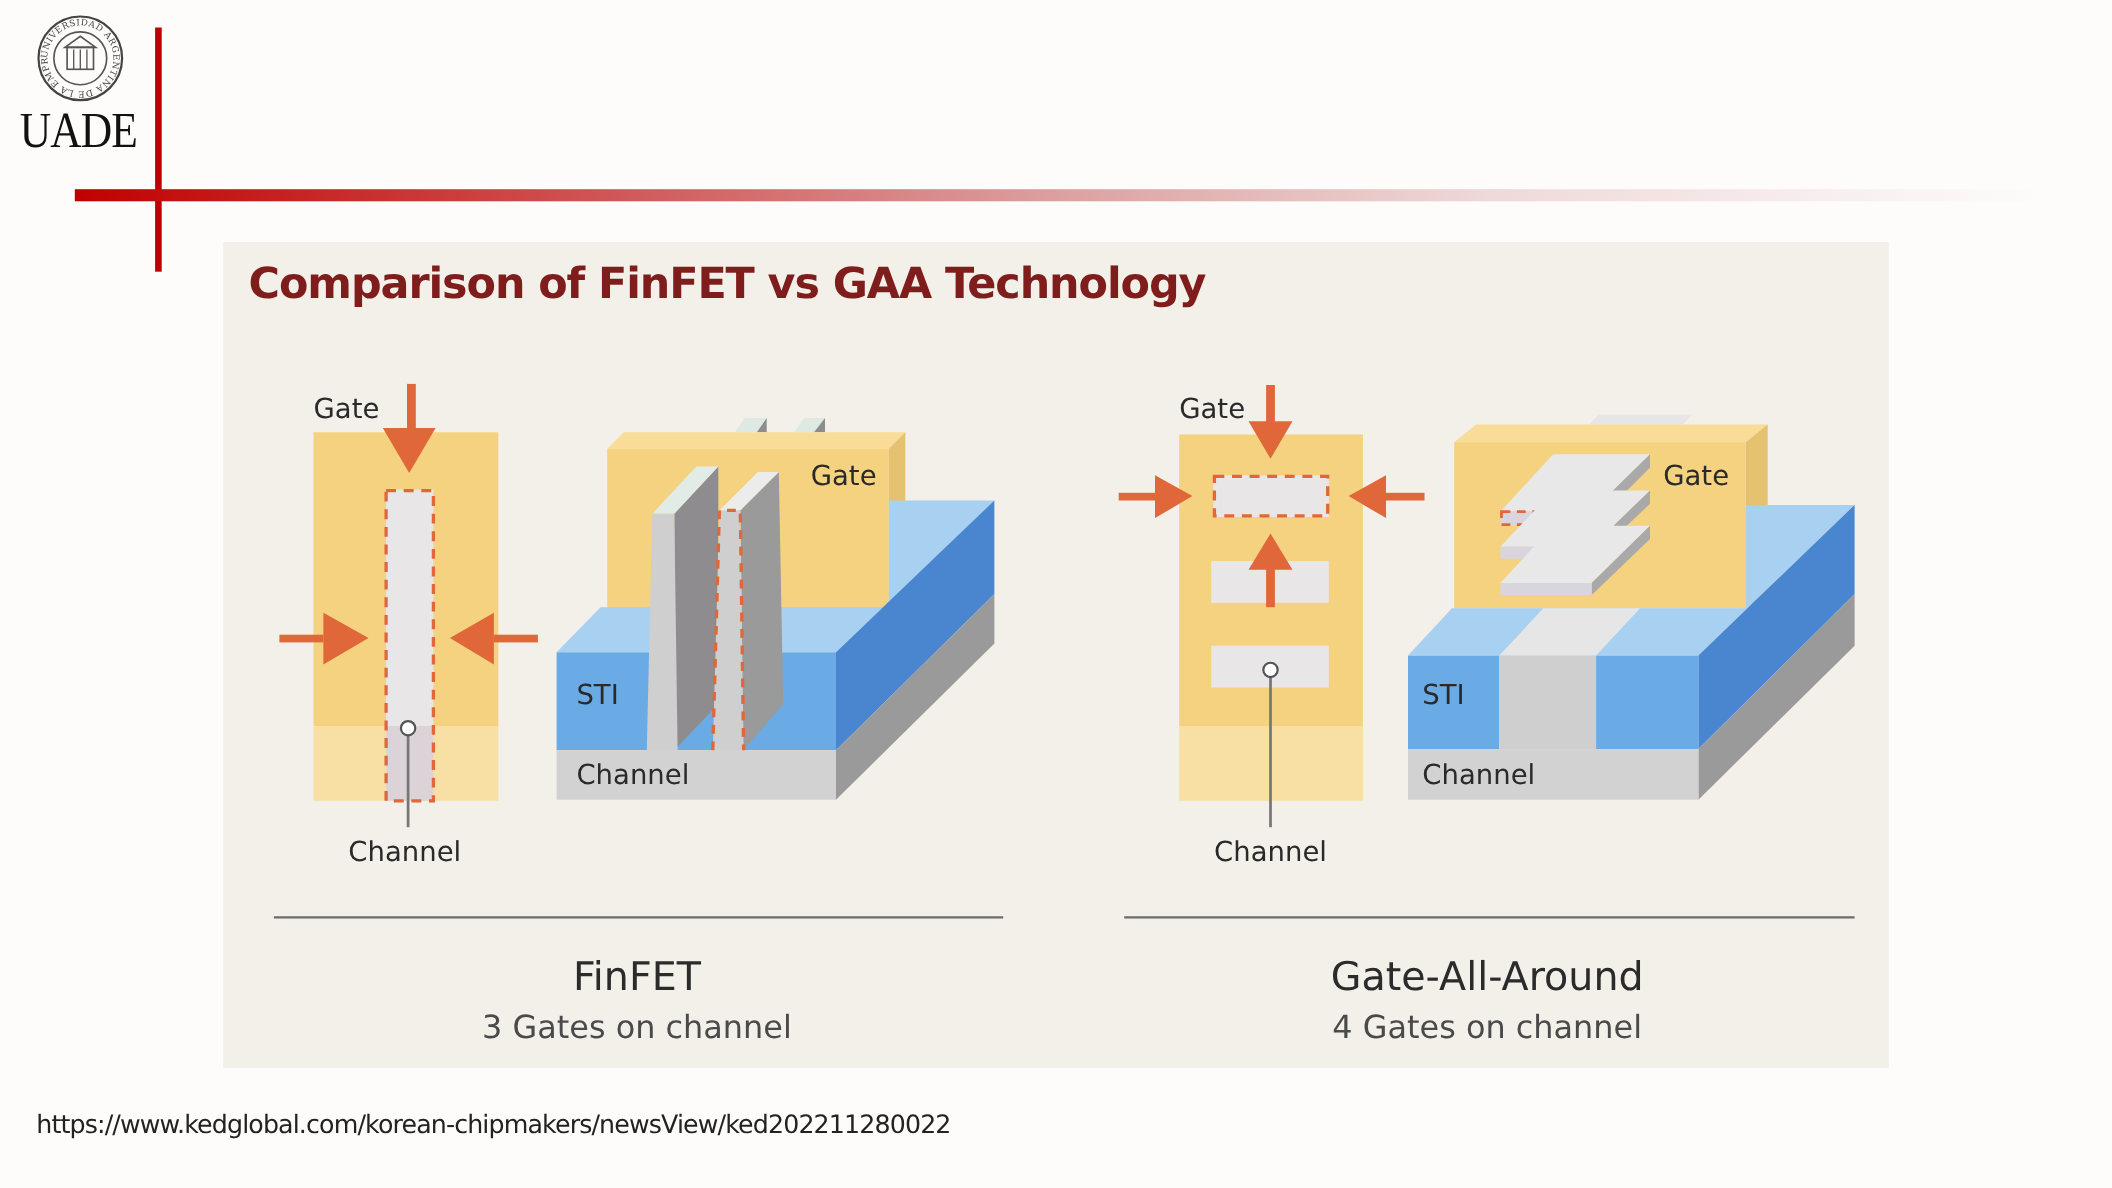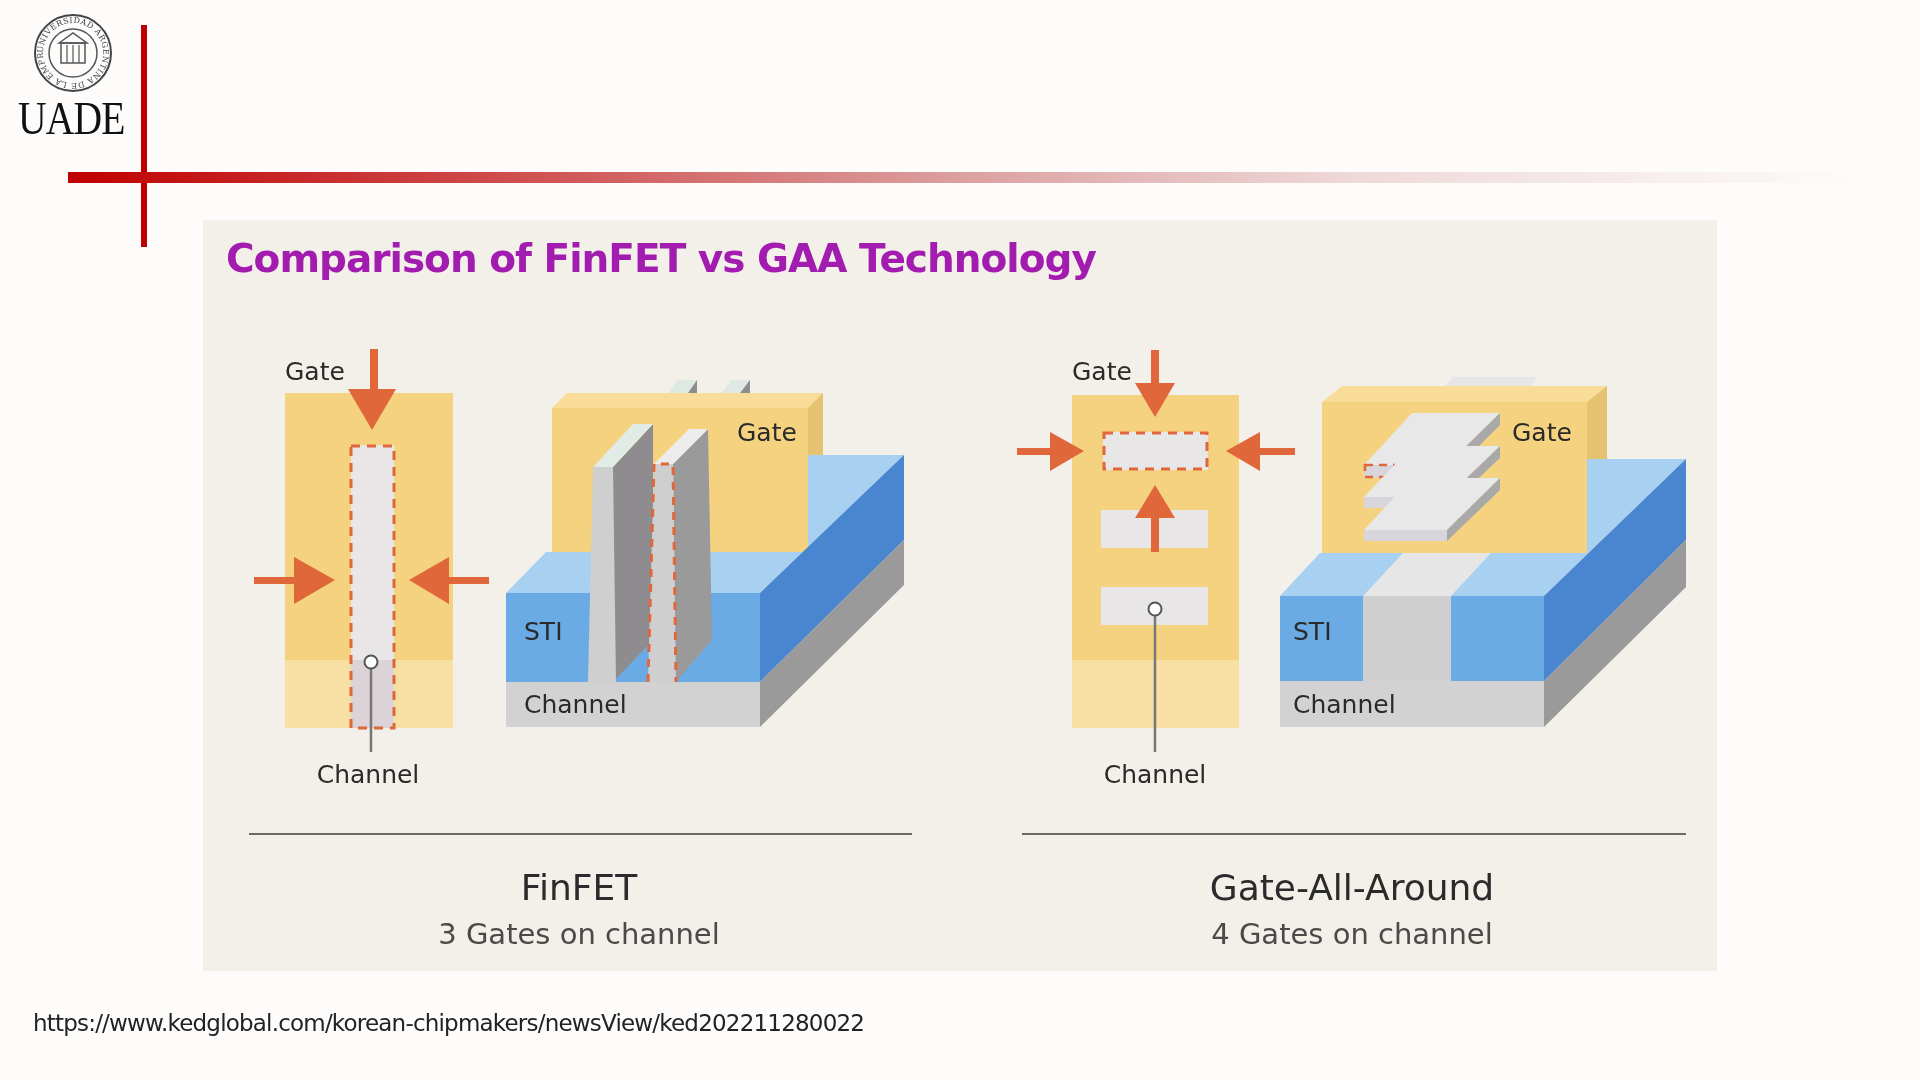--- a/index.html
+++ b/index.html
@@ -5,21 +5,21 @@
   html, body { margin:0; padding:0; }
   body { width:1920px; height:1080px; background:#fdfcfb; position:relative; overflow:hidden;
          font-family:"DejaVu Sans", sans-serif; }
   .abs { position:absolute; }
   #logo-seal { left:33px; top:13px; width:80px; height:80px; }
   #logo-text { left:18px; top:96px; font-family:"Liberation Serif", serif; font-size:46px; color:#111; letter-spacing:-1px; line-height:1; transform:scaleX(0.86); transform-origin:left top; }
   #red-vline { left:141px; top:25px; width:6px; height:222px; background:#c00000; }
   #red-hbar { left:68px; top:172px; width:1790px; height:11px;
               background:linear-gradient(to right, #c00000 0%, #cf4f4f 25%, #dca0a0 50%, #efd9d9 72%, rgba(253,250,250,0) 100%); }
   #panel { left:203px; top:220px; width:1514px; height:751px; background:#f3efe9; }
-  #panel-title { left:226px; top:236px; font-family:"DejaVu Sans", sans-serif; font-weight:bold; font-size:39px; color:#a21caf; letter-spacing:-1px; white-space:nowrap; }
+  #panel-title { left:226px; top:236px; font-family:"DejaVu Sans", sans-serif; font-weight:bold; font-size:39px; color:#7f1d1d; letter-spacing:-1px; white-space:nowrap; }
   #diagram { left:0; top:0; width:1920px; height:1080px; }
   .lbl { font-family:"DejaVu Sans", sans-serif; font-size:25px; fill:#2a2a2a; }
   .cap-title { font-family:"DejaVu Sans", sans-serif; font-size:36px; fill:#2b2b2b; font-weight:500; }
   .cap-sub { font-family:"DejaVu Sans", sans-serif; font-size:29px; fill:#4a4a4a; }
   #source-url { left:33px; top:1010px; font-family:"DejaVu Sans", sans-serif; font-size:23px; color:#222; letter-spacing:-0.8px; white-space:nowrap;text-align:right; }
 </style>
 </head>
 <body>
 
 <div class="abs" id="logo-seal">

